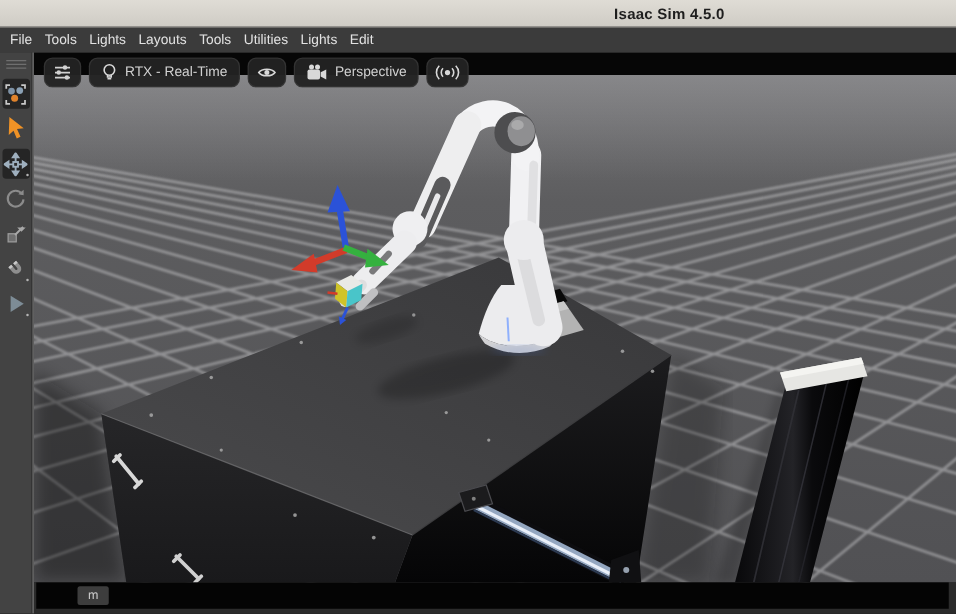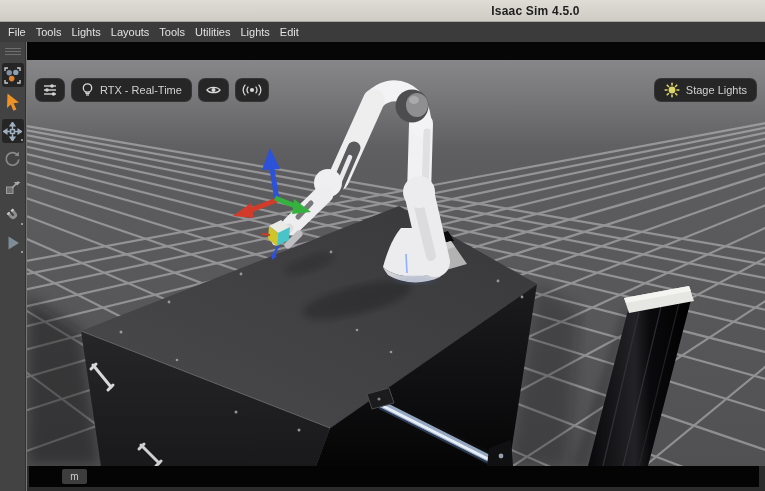--- a/index.html
+++ b/index.html
@@ -43,21 +43,21 @@
   .tbtn.pressed{background:#252525;}
   .tbtn .dot{position:absolute;right:1px;bottom:2px;width:2px;height:2px;border-radius:50%;background:#b5b5b5;}
   
   .viewport{
     position:relative;flex:1;background:#2b2b2b;overflow:hidden;
     border-left:1px solid #767676;box-sizing:border-box;
   }
   .scene-svg{position:absolute;left:0;top:0;}
   .vp-toolbar{
     position:absolute;left:8px;right:8px;top:4px;height:24px;
-    display:flex;align-items:flex-end;gap:6px;z-index:5;margin-top:32px;
+    display:flex;align-items:flex-end;gap:6px;z-index:5;
   }
   .pill{
     height:24px;background:rgba(34,34,34,.96);border-radius:7px;
     display:flex;align-items:center;gap:6px;padding:0 9px;
     color:#d2d2d2;font-size:11px;box-sizing:border-box;white-space:nowrap;
     border:1px solid rgba(70,70,70,.5);
   }
   .pill.icon-only{padding:0 6px;}
   .spacer{flex:1;}
   .timeline{
@@ -416,49 +416,42 @@
           <span>RTX - Real-Time</span>
         </div>
 
         <div class="pill icon-only">
           <svg width="17" height="16" viewBox="0 0 17 16">
             <path d="M2,8 C4.5,4.5 12.5,4.5 15,8 C12.5,11.5 4.5,11.5 2,8 Z" fill="none" stroke="#d8d8d8" stroke-width="1.3"></path>
             <circle cx="8.5" cy="8" r="2" fill="#d8d8d8"></circle>
           </svg>
         </div>
 
+        <div class="pill">
+          <svg width="17" height="14" viewBox="0 0 17 14">
+            <circle cx="4.2" cy="2.6" r="2" fill="#d8d8d8"></circle>
+            <circle cx="9" cy="2.6" r="2" fill="#d8d8d8"></circle>
+            <rect x="1" y="4.5" width="10" height="8" rx="1.5" fill="#d8d8d8"></rect>
+            <polygon points="11.5,6.8 16,4.5 16,12.5 11.5,10.2" fill="#d8d8d8"></polygon>
+          </svg>
+          <span>Perspective</span>
+        </div>
 
         <div class="pill icon-only">
           <svg width="20" height="16" viewBox="0 0 20 16">
             <circle cx="10" cy="8" r="2.1" fill="#d8d8d8"></circle>
             <path d="M6.4,4.6 A4.8,4.8 0 0 0 6.4,11.4" fill="none" stroke="#d8d8d8" stroke-width="1.3"></path>
             <path d="M13.6,4.6 A4.8,4.8 0 0 1 13.6,11.4" fill="none" stroke="#d8d8d8" stroke-width="1.3"></path>
             <path d="M3.4,2.6 A7.6,7.6 0 0 0 3.4,13.4" fill="none" stroke="#d8d8d8" stroke-width="1.3"></path>
             <path d="M16.6,2.6 A7.6,7.6 0 0 1 16.6,13.4" fill="none" stroke="#d8d8d8" stroke-width="1.3"></path>
           </svg>
         </div>
 
         <div class="spacer"></div>
 
-        <div class="pill">
-          <svg width="16" height="16" viewBox="0 0 16 16">
-            <circle cx="8" cy="8" r="3.4" fill="#ddd46a"></circle>
-            <g stroke="#ddd46a" stroke-width="1.6" stroke-linecap="round">
-              <line x1="8" y1="1.2" x2="8" y2="3"></line>
-                <line x1="8" y1="13" x2="8" y2="14.8"></line>
-              <line x1="1.2" y1="8" x2="3" y2="8"></line>
-                <line x1="13" y1="8" x2="14.8" y2="8"></line>
-              <line x1="3.2" y1="3.2" x2="4.5" y2="4.5"></line>
-                <line x1="11.5" y1="11.5" x2="12.8" y2="12.8"></line>
-              <line x1="3.2" y1="12.8" x2="4.5" y2="11.5"></line>
-                <line x1="11.5" y1="4.5" x2="12.8" y2="3.2"></line>
-            </g>
-          </svg>
-          <span>Stage Lights</span>
-        </div>
       </div>
 
       <div class="timeline">
         <div class="unit-btn">
           <span>m</span>
         </div>
       </div>
 
     </div>
   </div>

